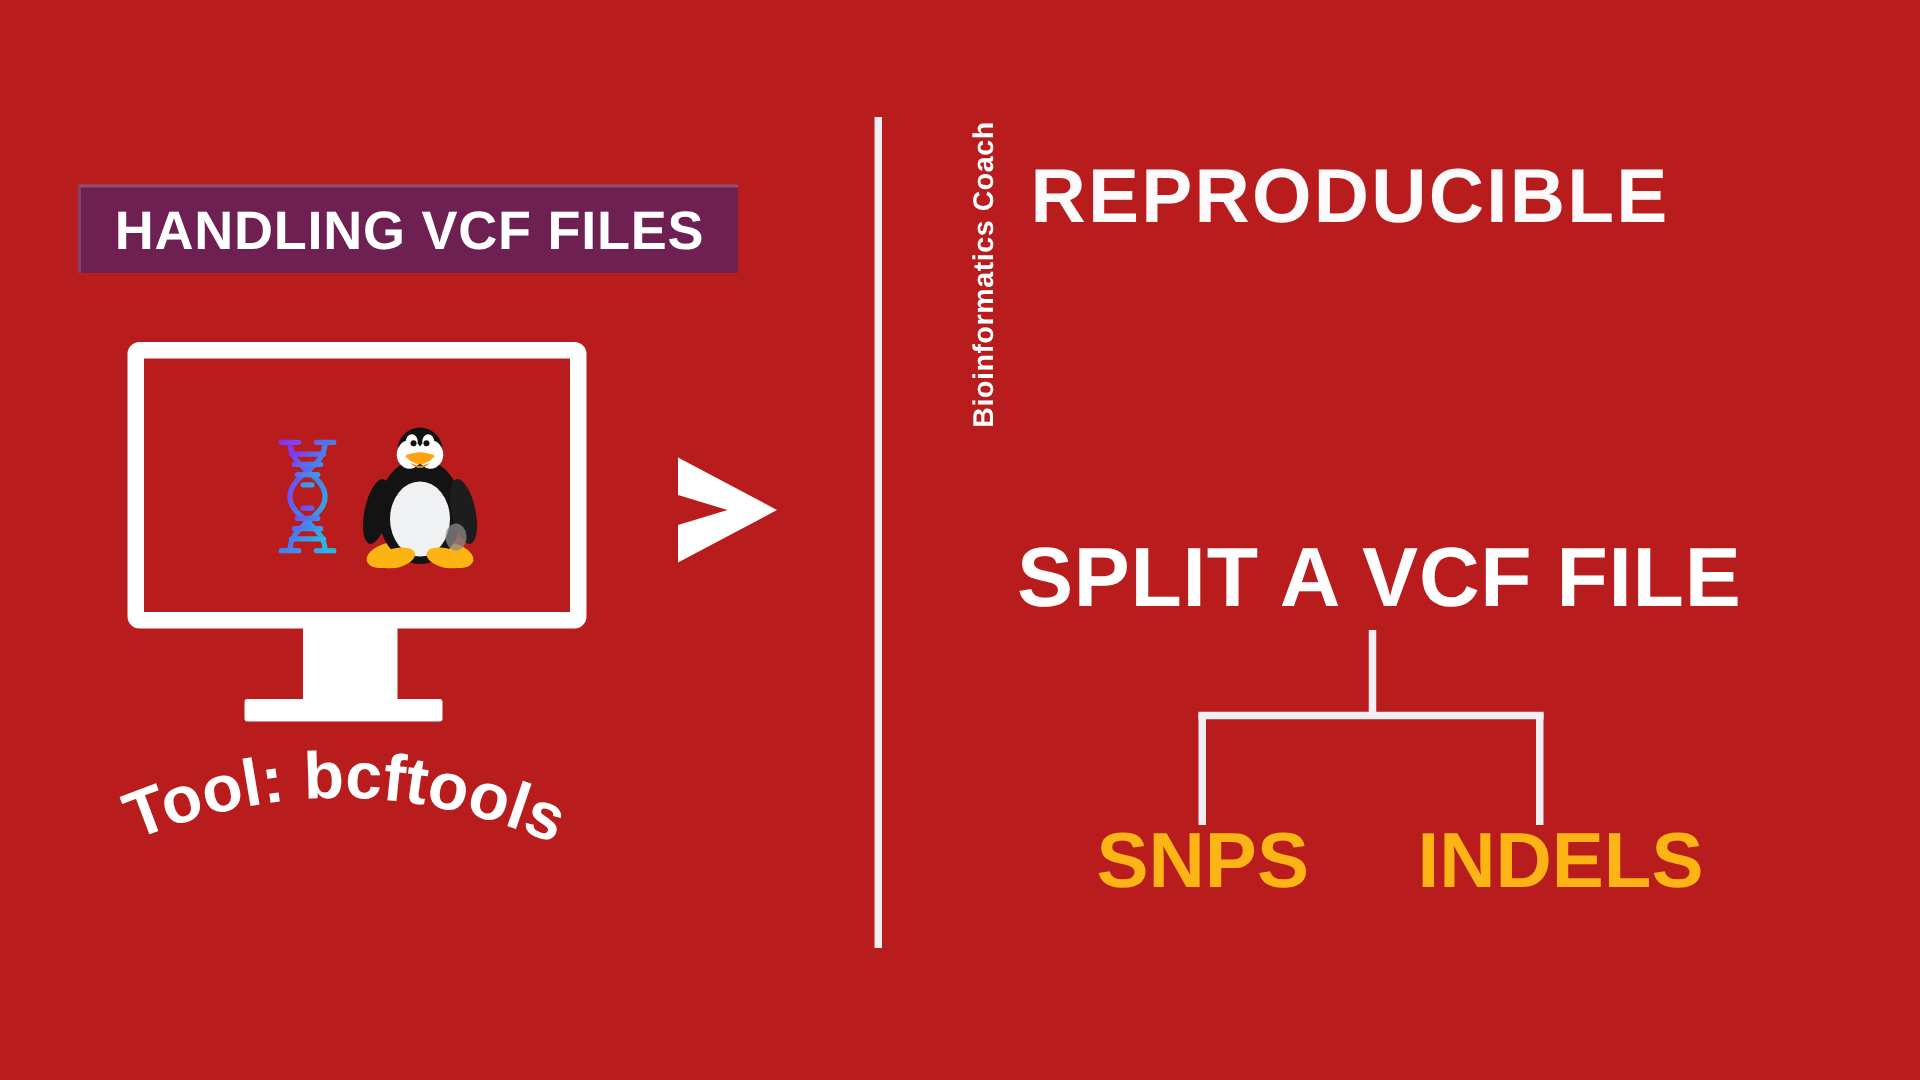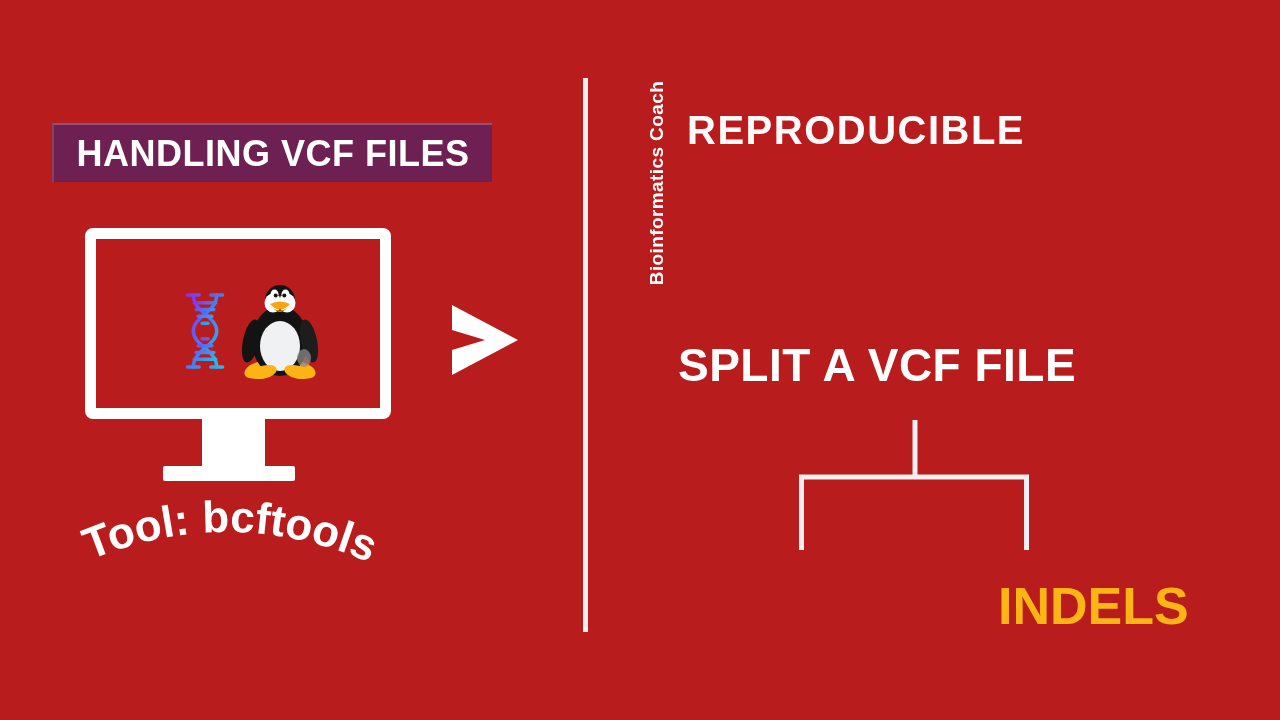--- a/index.html
+++ b/index.html
@@ -36,36 +36,36 @@
   .chevron{position:absolute;left:452px;top:303px;width:68px;height:74px;}
   .divider{position:absolute;left:583px;top:78px;width:5px;height:554px;background:#F3EEF1;}
   
   .channel{
     position:absolute;left:657px;top:183px;
     transform:translate(-50%,-50%) rotate(-90deg);
     font-size:19px;font-weight:bold;letter-spacing:0.4px;color:#FFFFFF;white-space:nowrap;
   }
   .title{position:absolute;left:687px;top:99px;}
   .title .line{
-    font-size:40px;font-weight:bold;letter-spacing:1.5px;line-height:63px;
+    font-size:51px;font-weight:bold;letter-spacing:1.5px;line-height:63px;
     color:#FCFAFB;white-space:nowrap;
   }
   .title .line:nth-child(3){margin-top:8px;}
   .split-heading{
-    position:absolute;left:678px;top:342px;
-    font-size:46px;font-weight:bold;letter-spacing:0.5px;line-height:1;
+    position:absolute;left:678px;top:357px;
+    font-size:56px;font-weight:bold;letter-spacing:0.5px;line-height:1;
     color:#FFFFFF;white-space:nowrap;
   }
   .tree{position:absolute;left:795px;top:420px;width:240px;height:135px;}
   .leaf{
     position:absolute;top:548px;font-size:52px;font-weight:bold;line-height:1;
     color:#FCB514;white-space:nowrap;
   }
   .leaf-snps{left:731px;}
-  .leaf-indels{left:998px;margin-top:32px;}
+  .leaf-indels{left:945px;}
 </style>
 </head>
 <body>
 
 <div class="canvas">
 
   <div class="badge">
     <span>HANDLING VCF FILES</span>
   </div>
 
@@ -135,15 +135,16 @@
 
   <svg class="tree" viewBox="0 0 240 135">
     <g fill="none" stroke="#F3EEF1" stroke-width="5">
       <path d="M120,0 V55"></path>
       <path d="M4,57 H234"></path>
       <path d="M6.5,55 V130"></path>
       <path d="M231.5,55 V130"></path>
     </g>
   </svg>
 
+  <div class="leaf leaf-snps">SNPS</div>
   <div class="leaf leaf-indels">INDELS</div>
 
 </div>
 
 </body></html>

